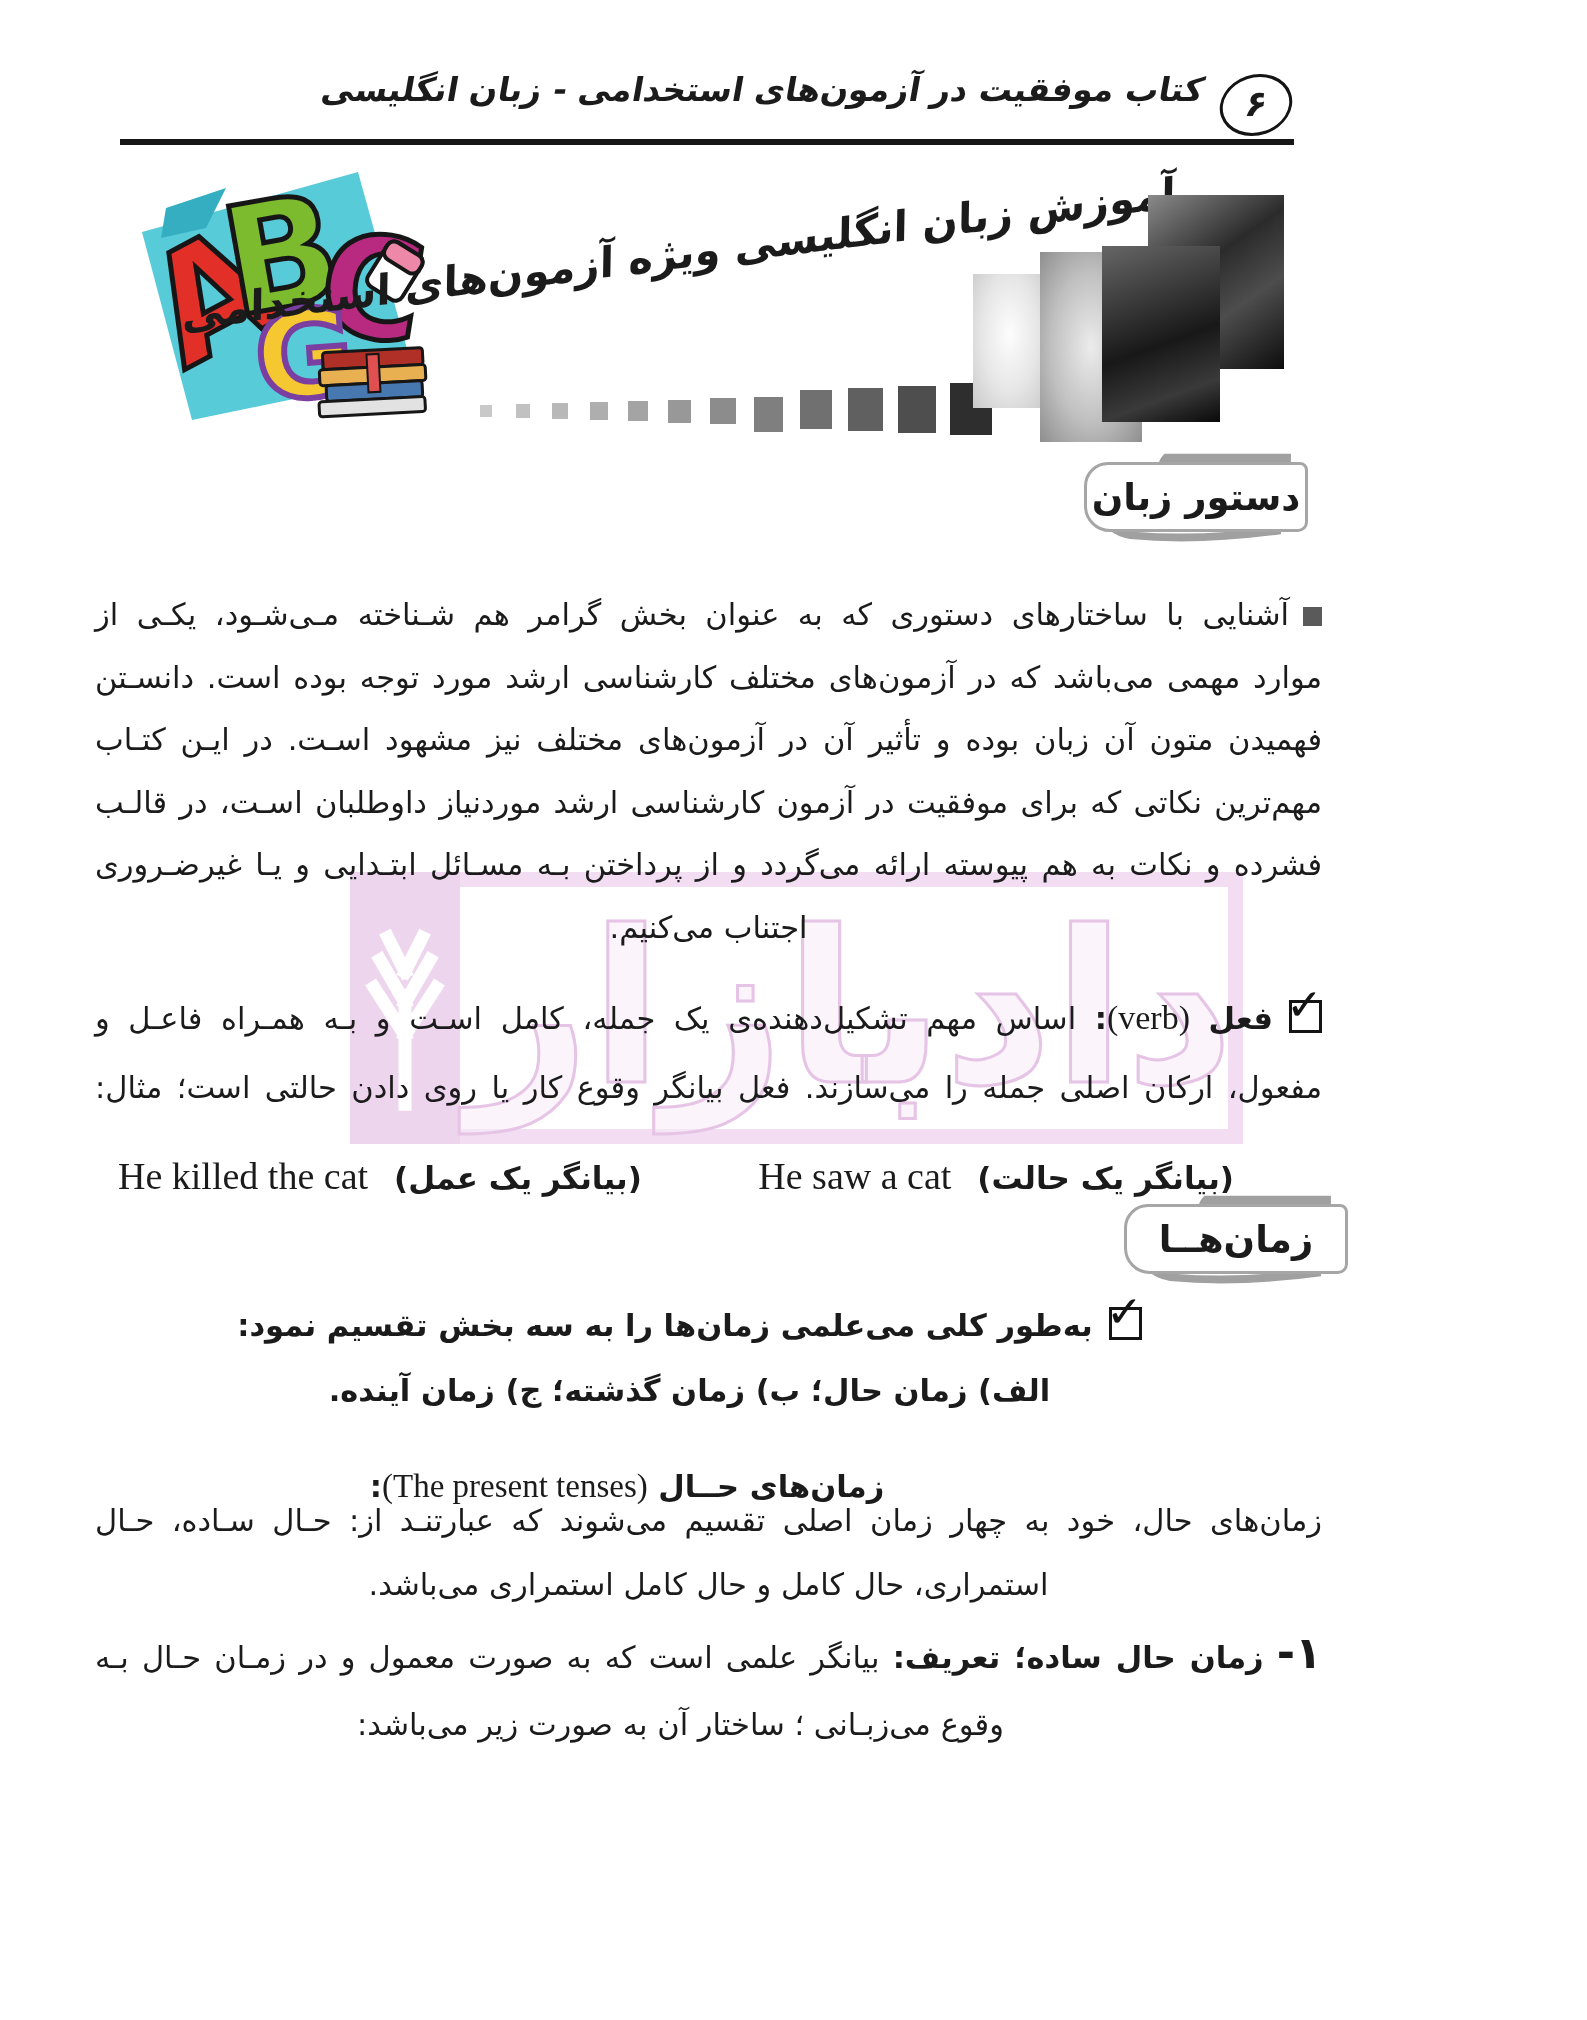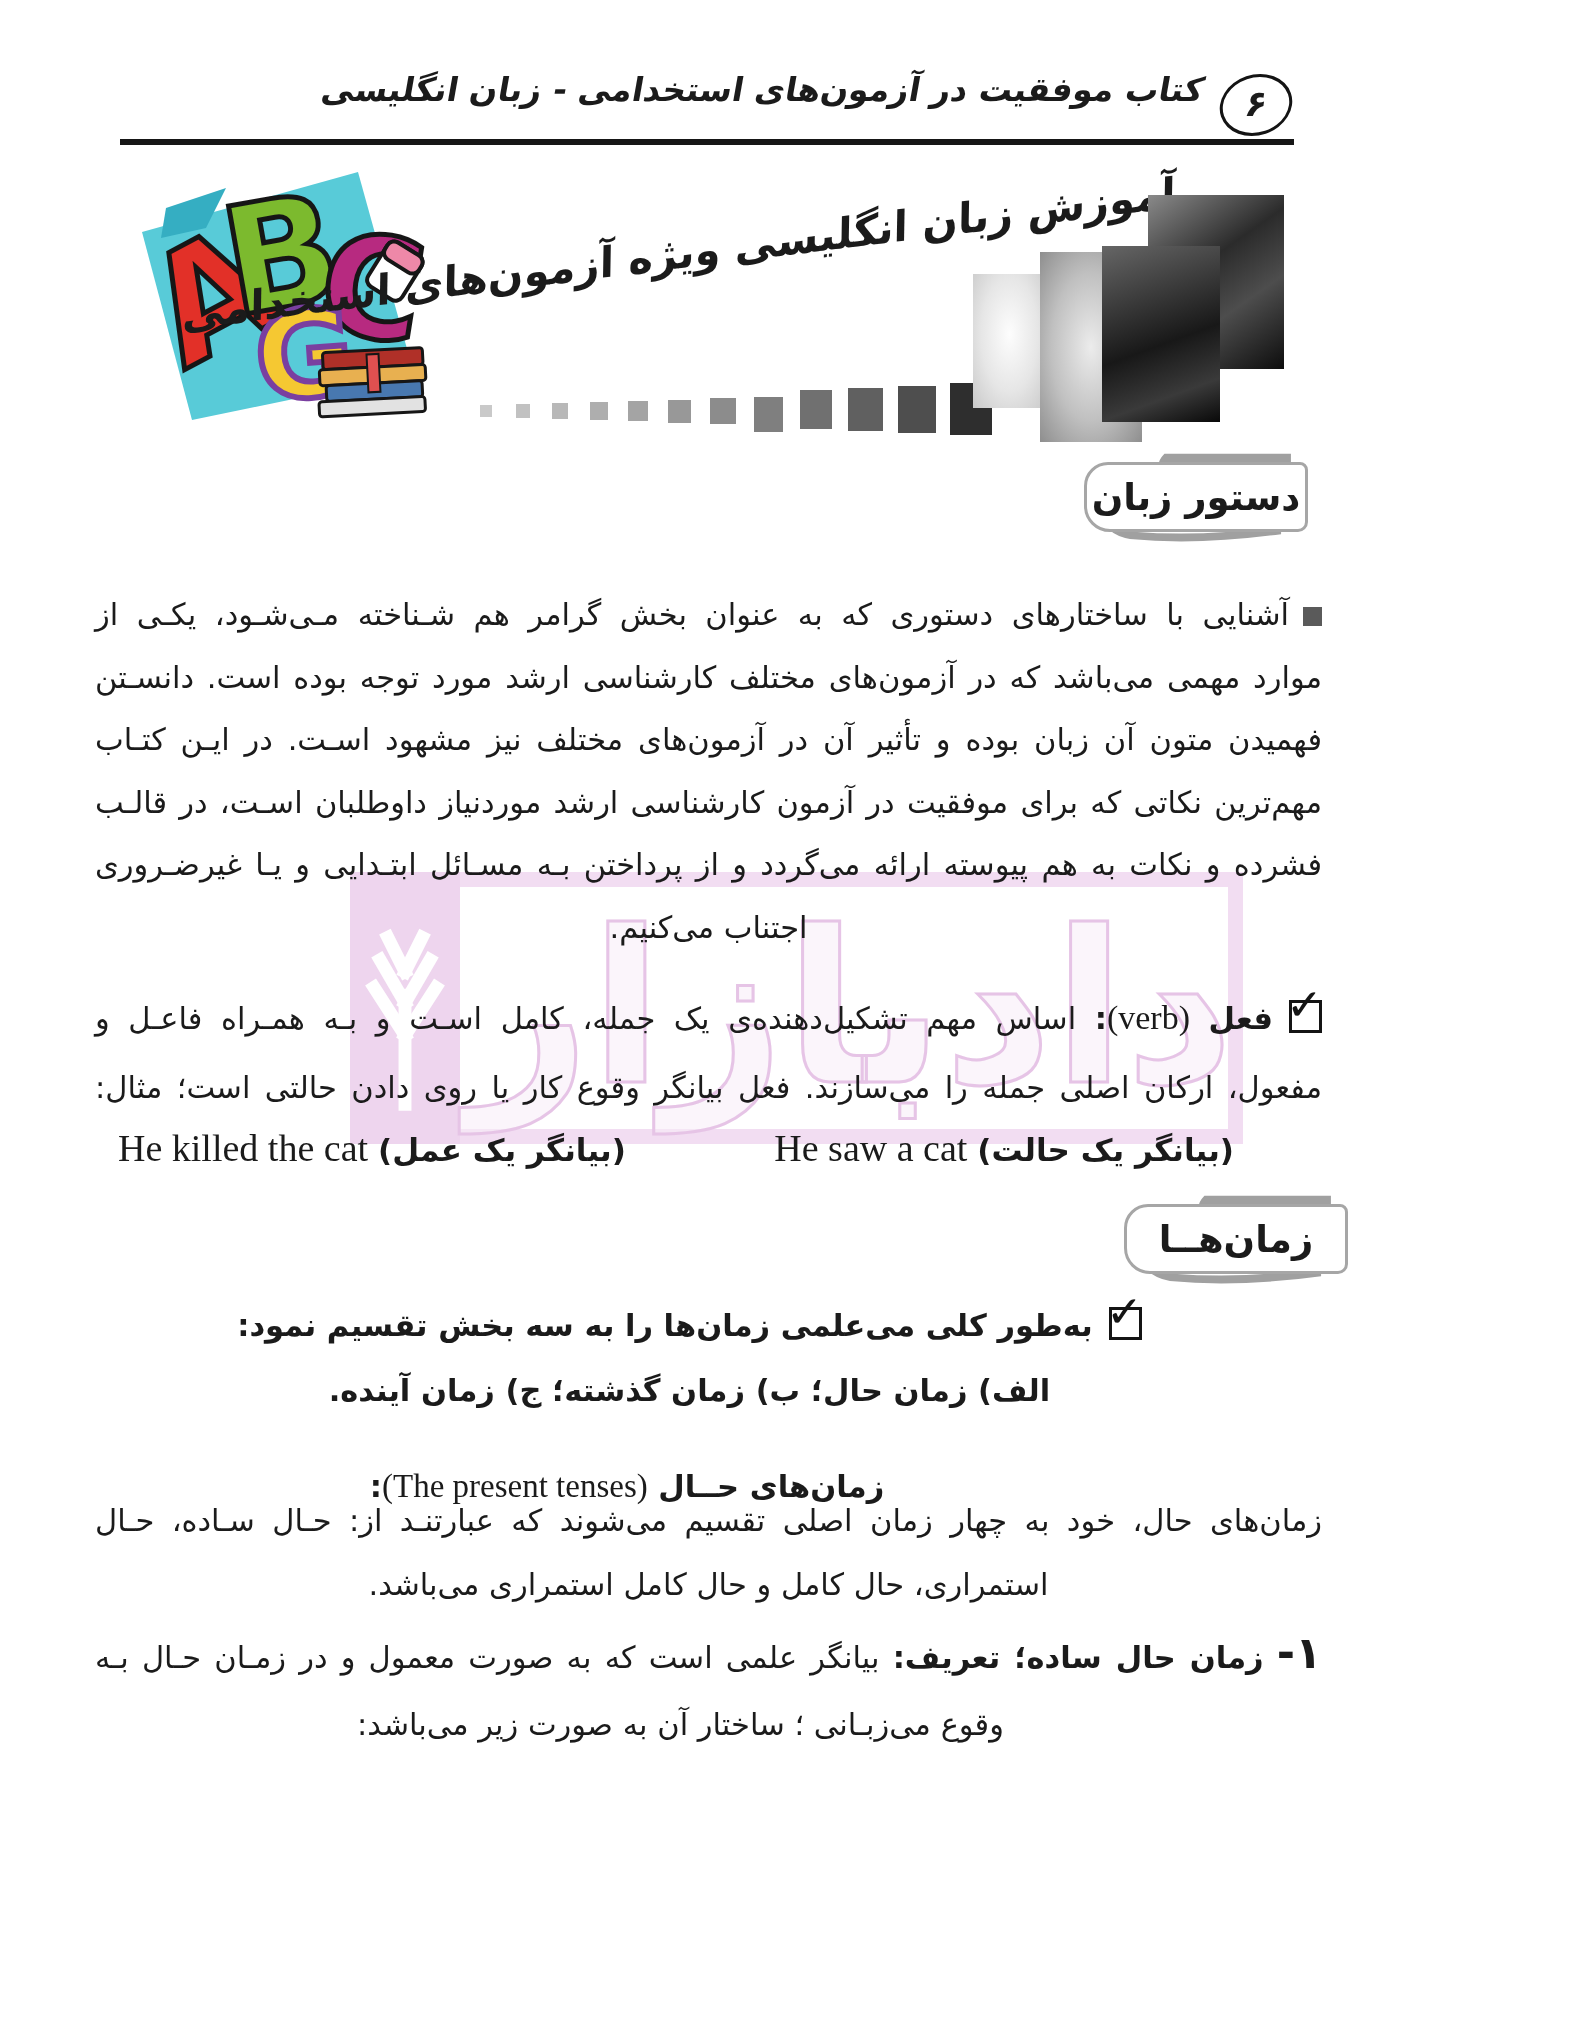--- a/index.html
+++ b/index.html
@@ -60,21 +60,21 @@
   .checkbox{
     display:inline-block;width:27px;height:27px;border:3.5px solid #141414;position:relative;
     vertical-align:-4px;margin-left:16px;background:#fff;
   }
   .checkbox::after{
     content:"\2713";position:absolute;top:-20px;right:-4px;font-size:44px;font-weight:bold;color:#141414;line-height:1;
   }
   .verb-line1{top:984px;line-height:68px;}
   .verb-line2{top:1056px;line-height:64px;}
   .examples{top:1126px;left:118px;width:1116px;display:flex;justify-content:space-between;align-items:baseline;direction:ltr;z-index:2;}
-  .ex-pair{display:flex;align-items:baseline;gap:10px;}
+  .ex-pair{display:flex;align-items:baseline;gap:26px;margin-top:28px;}
   .ex-en{font-family:"Liberation Serif","DejaVu Serif",serif;font-size:38px;}
   .ex-fa{font-weight:bold;font-size:31px;direction:rtl;}
   .tenses-intro{top:1294px;line-height:64px;font-weight:bold;padding-right:38px;box-sizing:border-box;}
   .tenses-cats{top:1360px;line-height:62px;font-weight:bold;padding-right:38px;box-sizing:border-box;}
   .present-head{top:1455px;line-height:62px;padding-right:163px;box-sizing:border-box;font-weight:bold;}
   .present-head .en-serif{font-weight:normal;font-size:33px;}
   .present-l1{top:1490px;line-height:62px;}
   .present-l2{top:1554px;line-height:62px;}
   .item1-l1{top:1618px;line-height:70px;}
   .item1-num{font-size:44px;font-weight:bold;letter-spacing:2px;}

